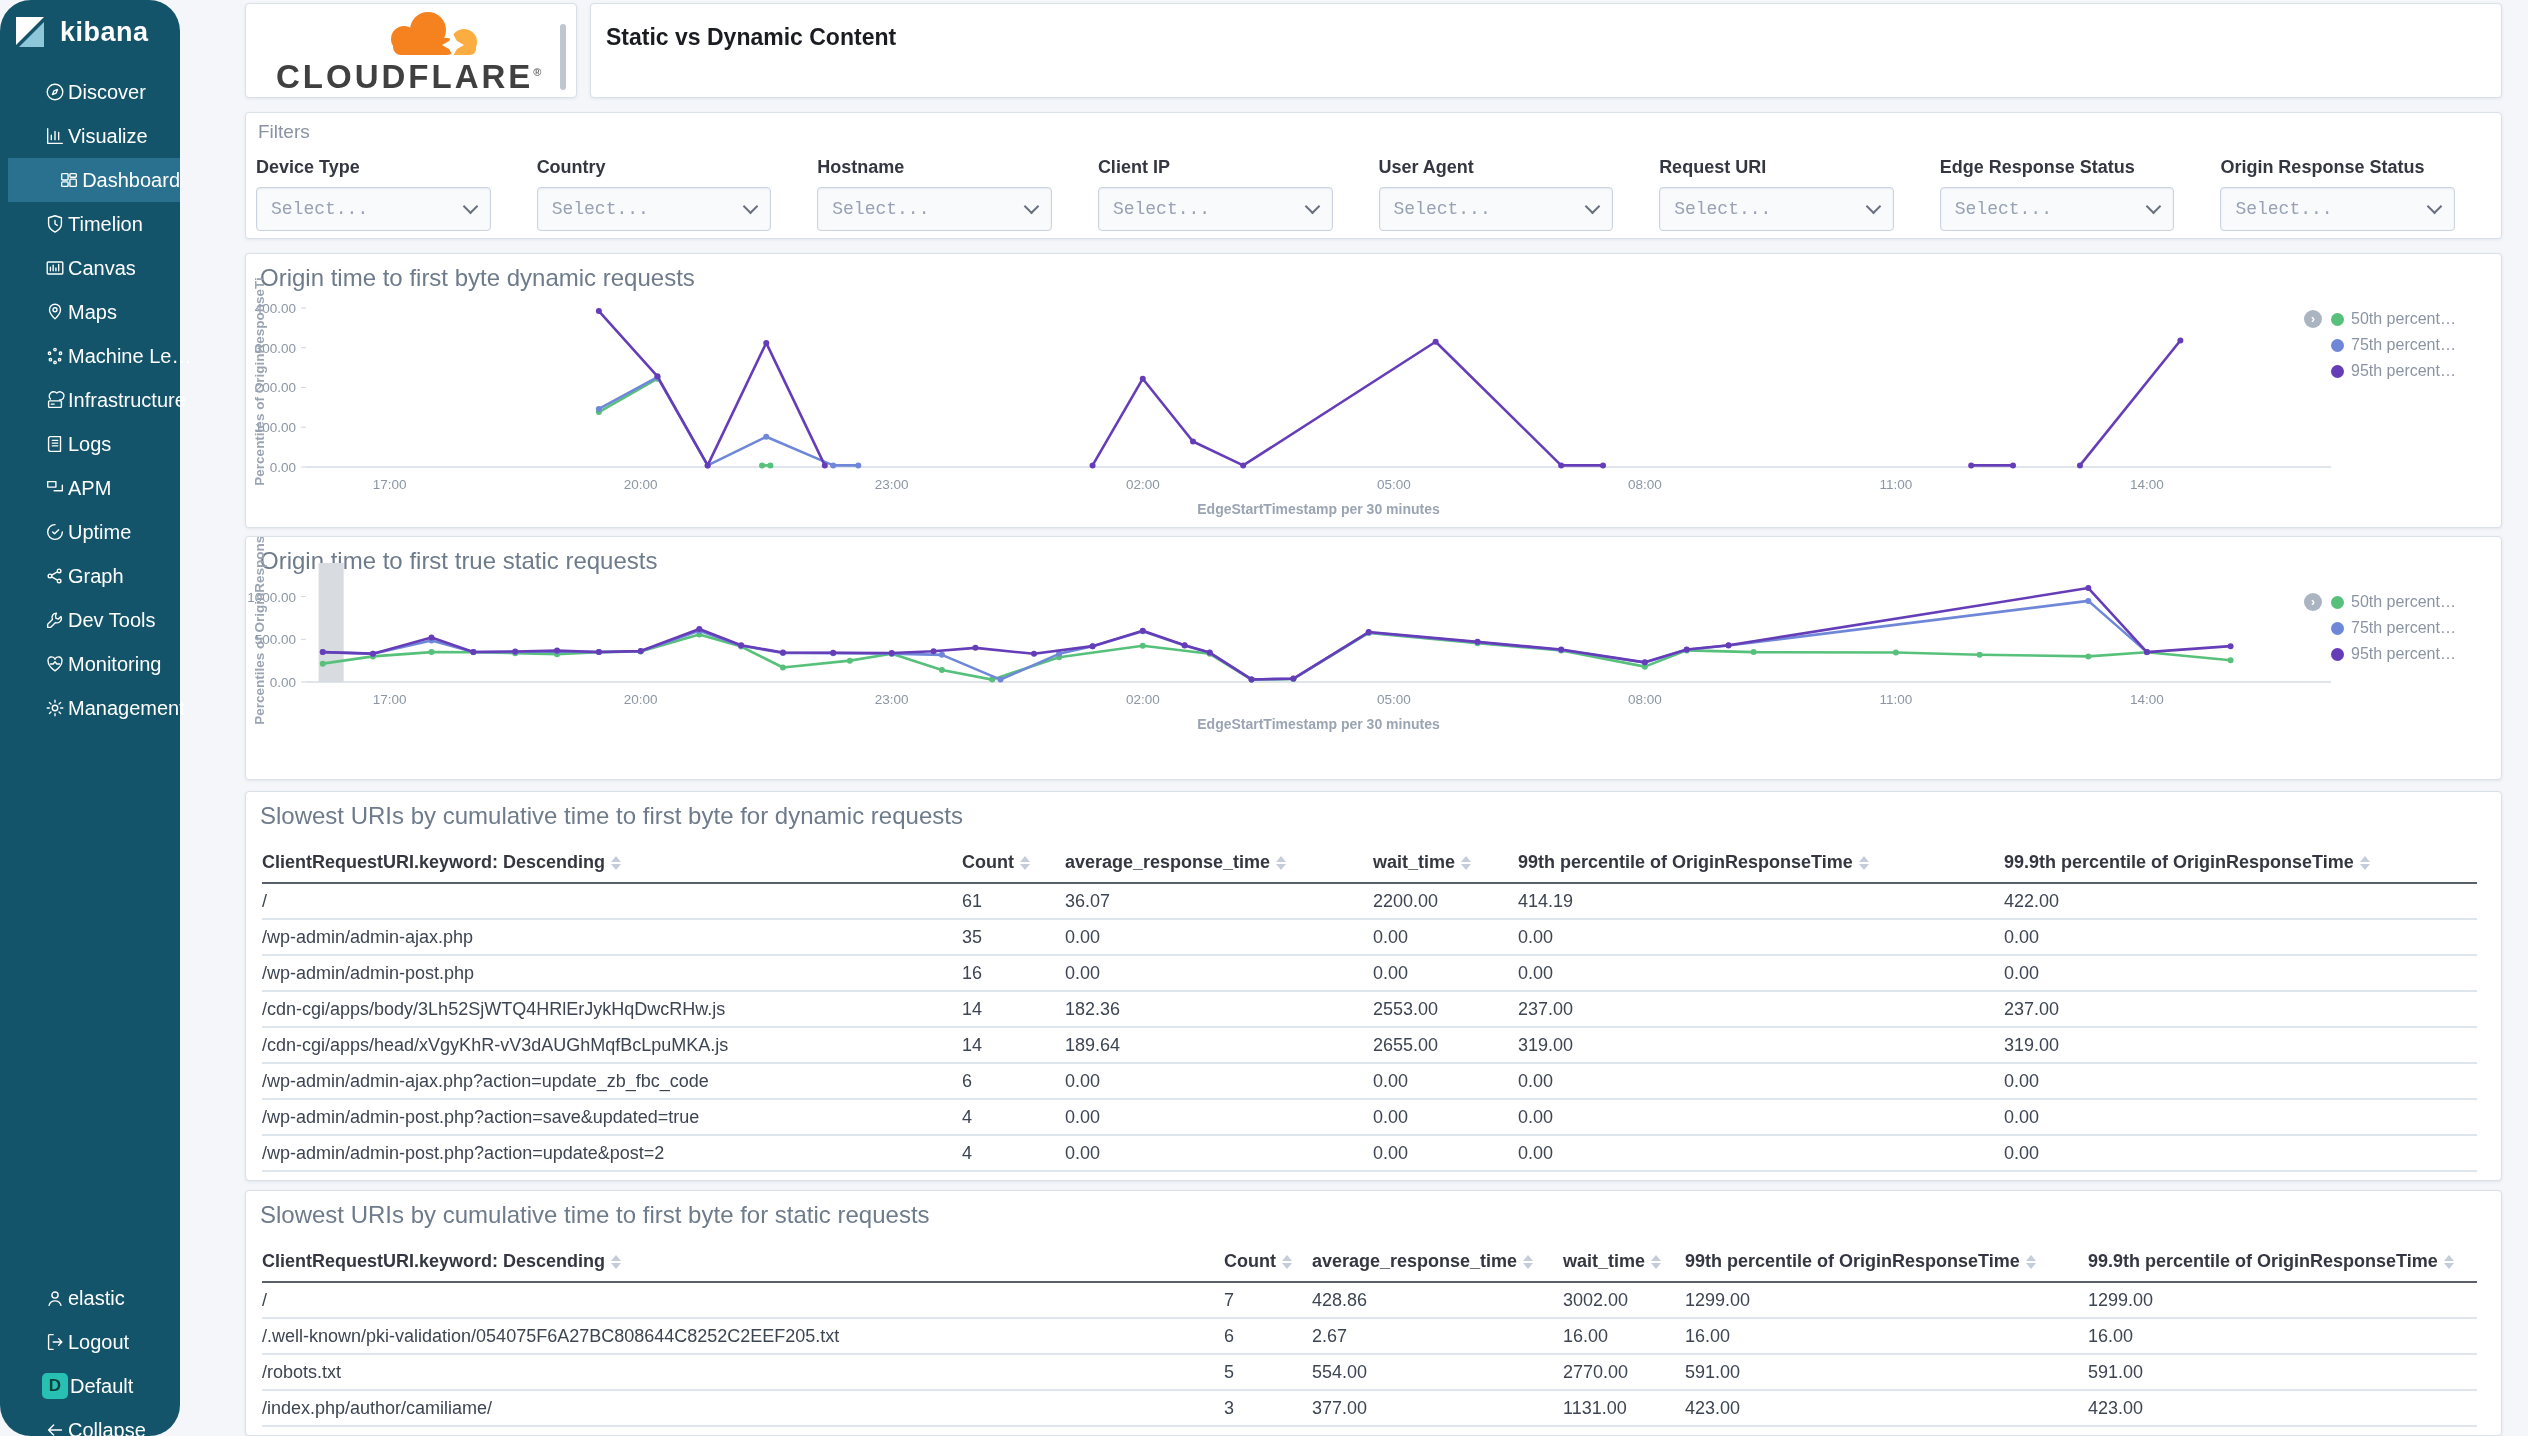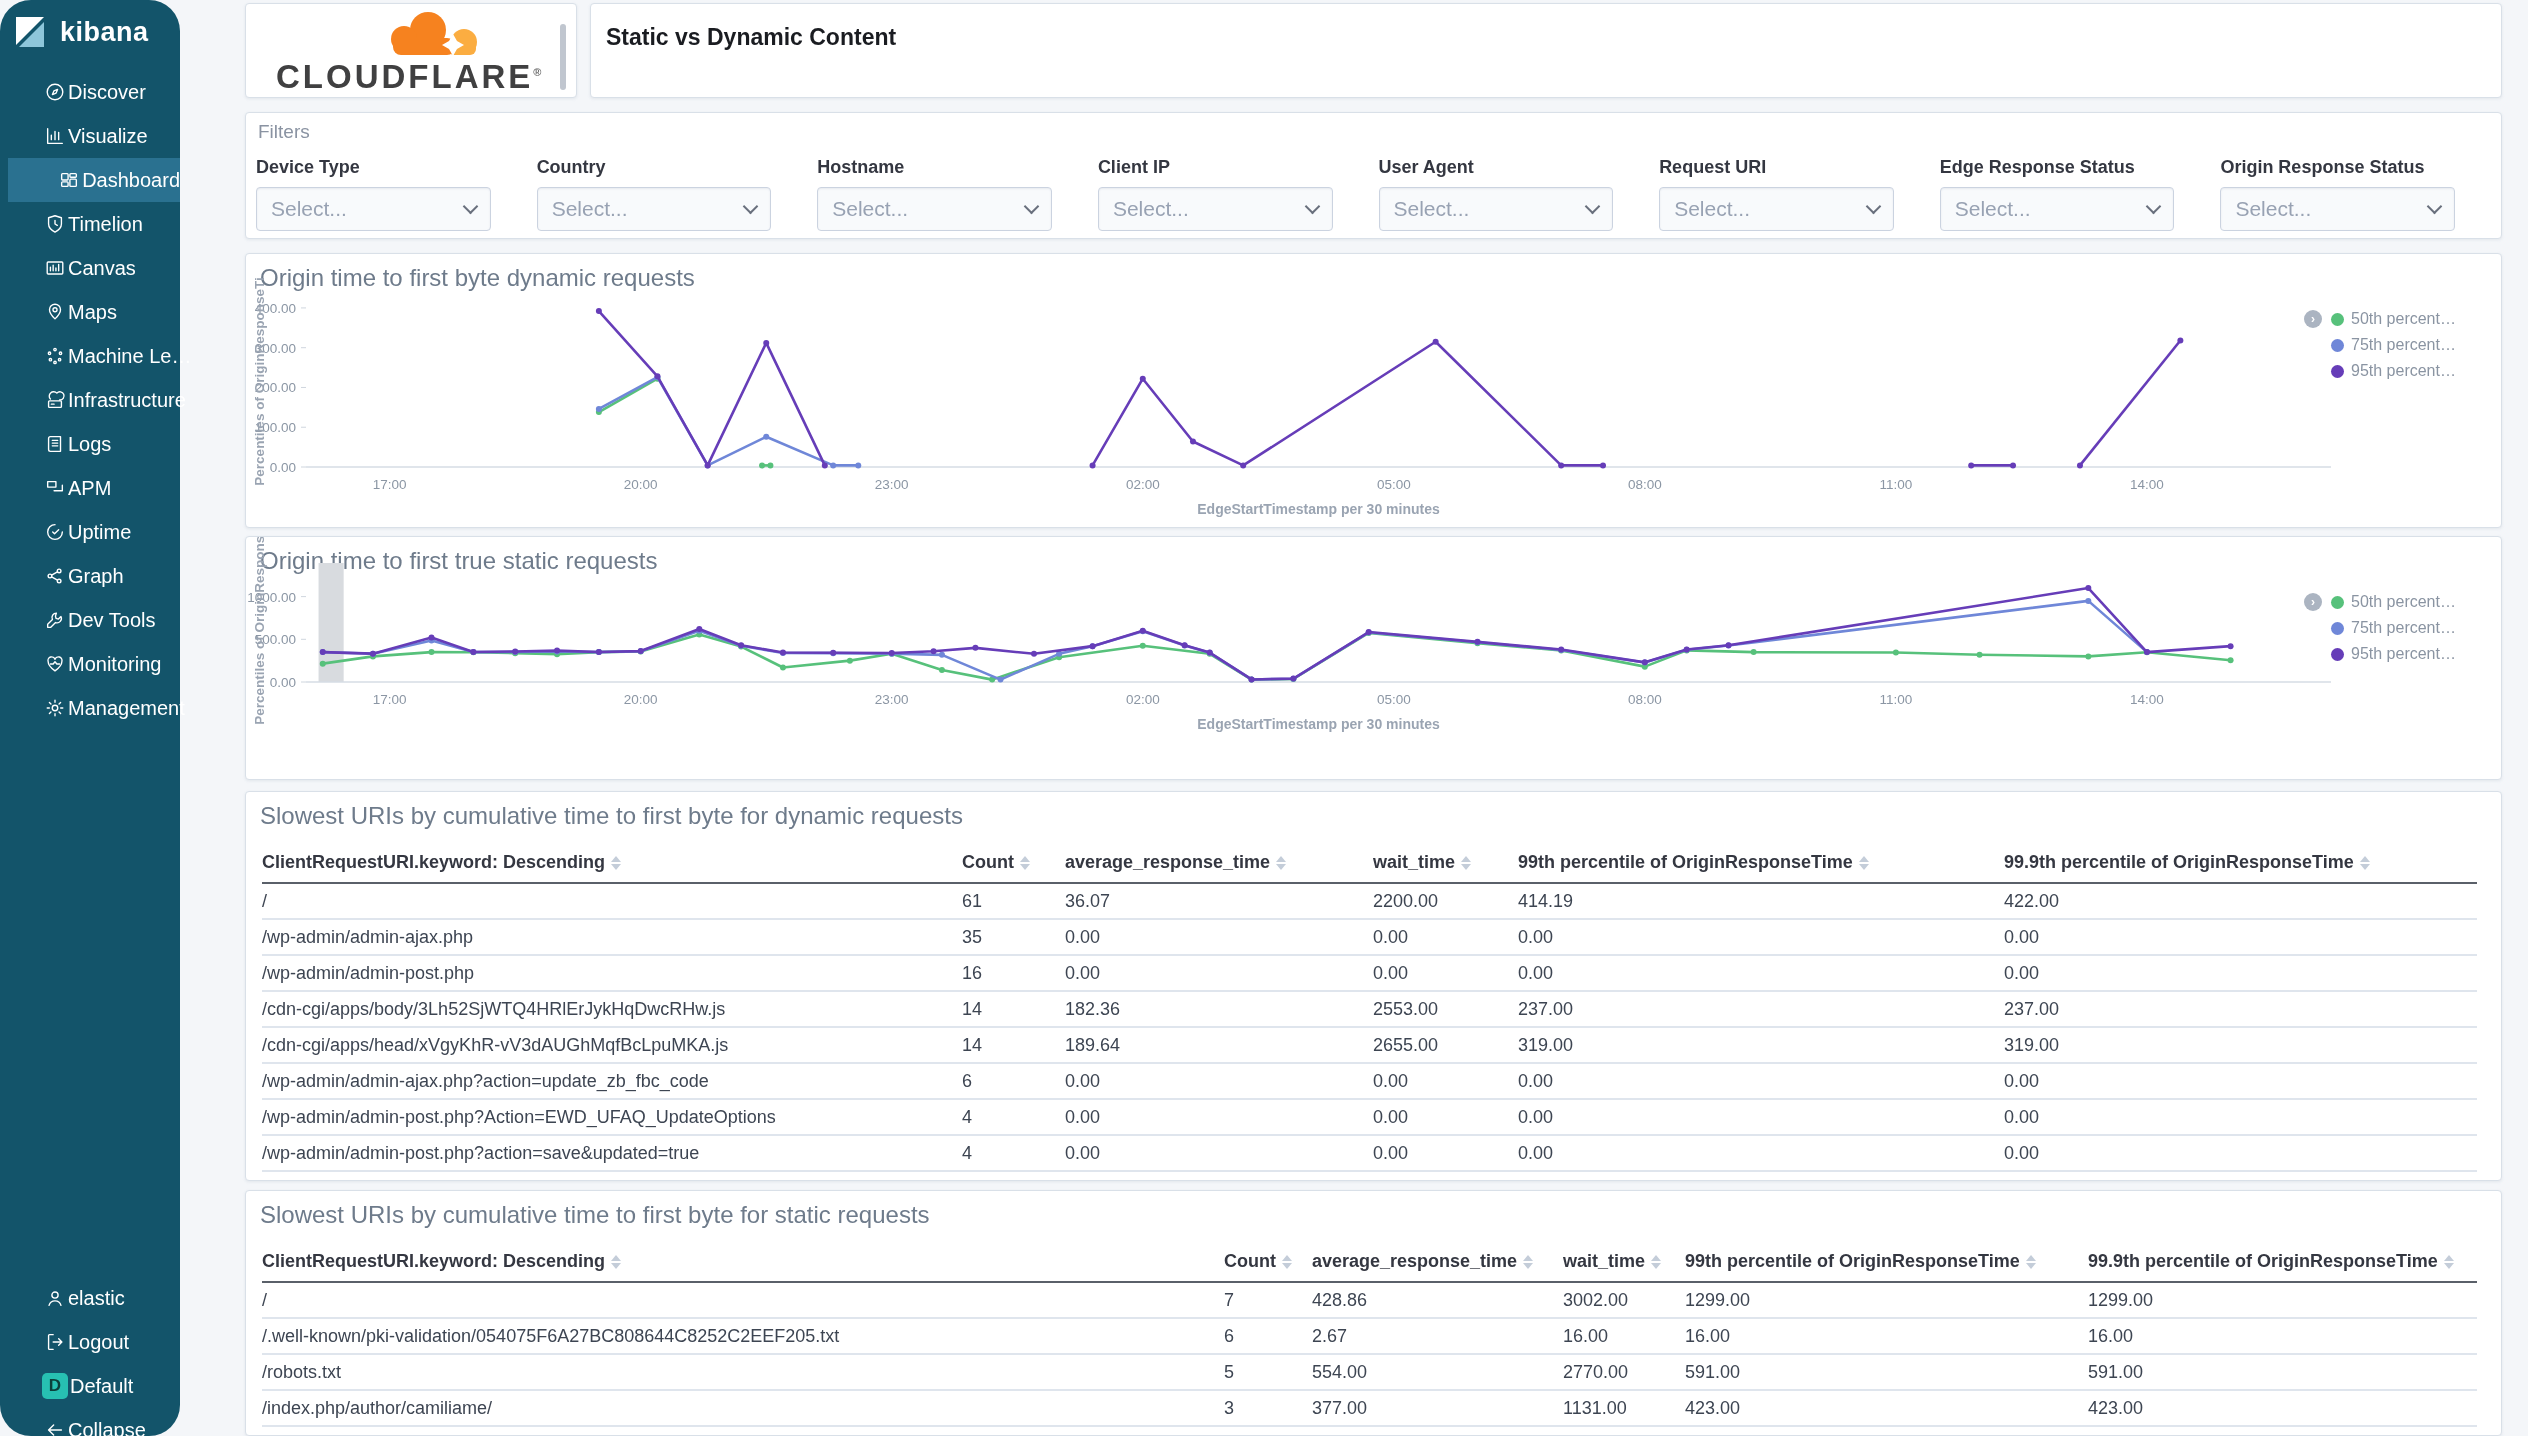--- a/index.html
+++ b/index.html
@@ -31,21 +31,21 @@
   .big-title{font-size:23px;font-weight:700;color:#1a1c21;margin:20px 0 0 15px;}
   
   #filters-panel{left:245px;top:112px;width:2257px;height:127px;}
   .filters-label{font-size:19px;color:#8a93a2;margin:8px 0 0 12px;}
   .filters-row{display:flex;margin:14px 0 0 10px;}
   .filter{width:237px;margin-right:46px;}
   .filter-label{font-size:18px;font-weight:700;color:#343741;margin-bottom:9px;}
   .select{height:42px;border:1px solid #cbd3e0;border-radius:4px;background:#f8fafc;display:flex;
     align-items:center;justify-content:space-between;padding:0 14px;cursor:pointer;
     box-shadow:inset 0 1px 2px rgba(152,162,179,.18);}
-  .select span{font-size:21px;color:#98a2b3;}
+  .select span{font-size:18px;color:#98a2b3;font-family:Liberation Mono, monospace;}
   .chev{width:9px;height:9px;border-right:2px solid #69707d;border-bottom:2px solid #69707d;
     transform:rotate(45deg);margin-top:-5px;}
   
   #chart1{left:245px;top:253px;width:2257px;height:275px;}
   #chart2{left:245px;top:536px;width:2257px;height:244px;}
   .chart-svg{position:absolute;left:0;top:0;}
   .legend{position:absolute;right:12px;top:56px;width:158px;}
   .legend-row{position:relative;display:flex;align-items:center;gap:7px;margin-bottom:8px;
     font-size:16px;color:#8a94a2;cursor:pointer;white-space:nowrap;}
   .legend-dot{width:13px;height:13px;border-radius:50%;flex:0 0 13px;}
@@ -616,28 +616,20 @@
           </tr>
           <tr>
             <td>/wp-admin/admin-ajax.php?action=update_zb_fbc_code</td>
             <td>6</td>
             <td>0.00</td>
             <td>0.00</td>
             <td>0.00</td>
             <td>0.00</td>
           </tr>
           <tr>
-            <td>/wp-admin/admin-post.php?Action=EWD_UFAQ_UpdateOptions</td>
-            <td>4</td>
-            <td>0.00</td>
-            <td>0.00</td>
-            <td>0.00</td>
-            <td>0.00</td>
-          </tr>
-          <tr>
             <td>/wp-admin/admin-post.php?action=save&amp;updated=true</td>
             <td>4</td>
             <td>0.00</td>
             <td>0.00</td>
             <td>0.00</td>
             <td>0.00</td>
           </tr>
           <tr>
             <td>/wp-admin/admin-post.php?action=update&amp;post=2</td>
             <td>4</td>

